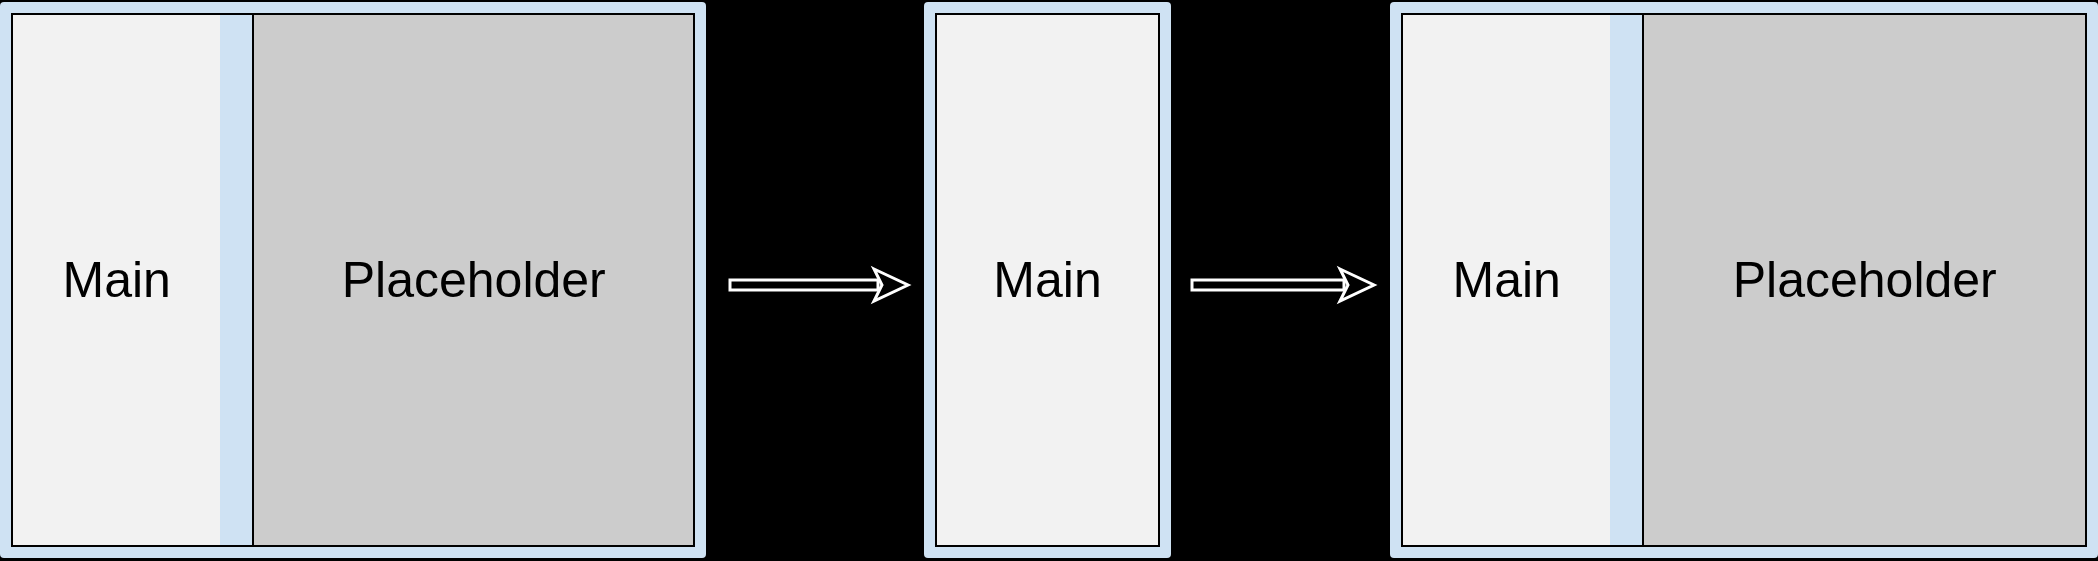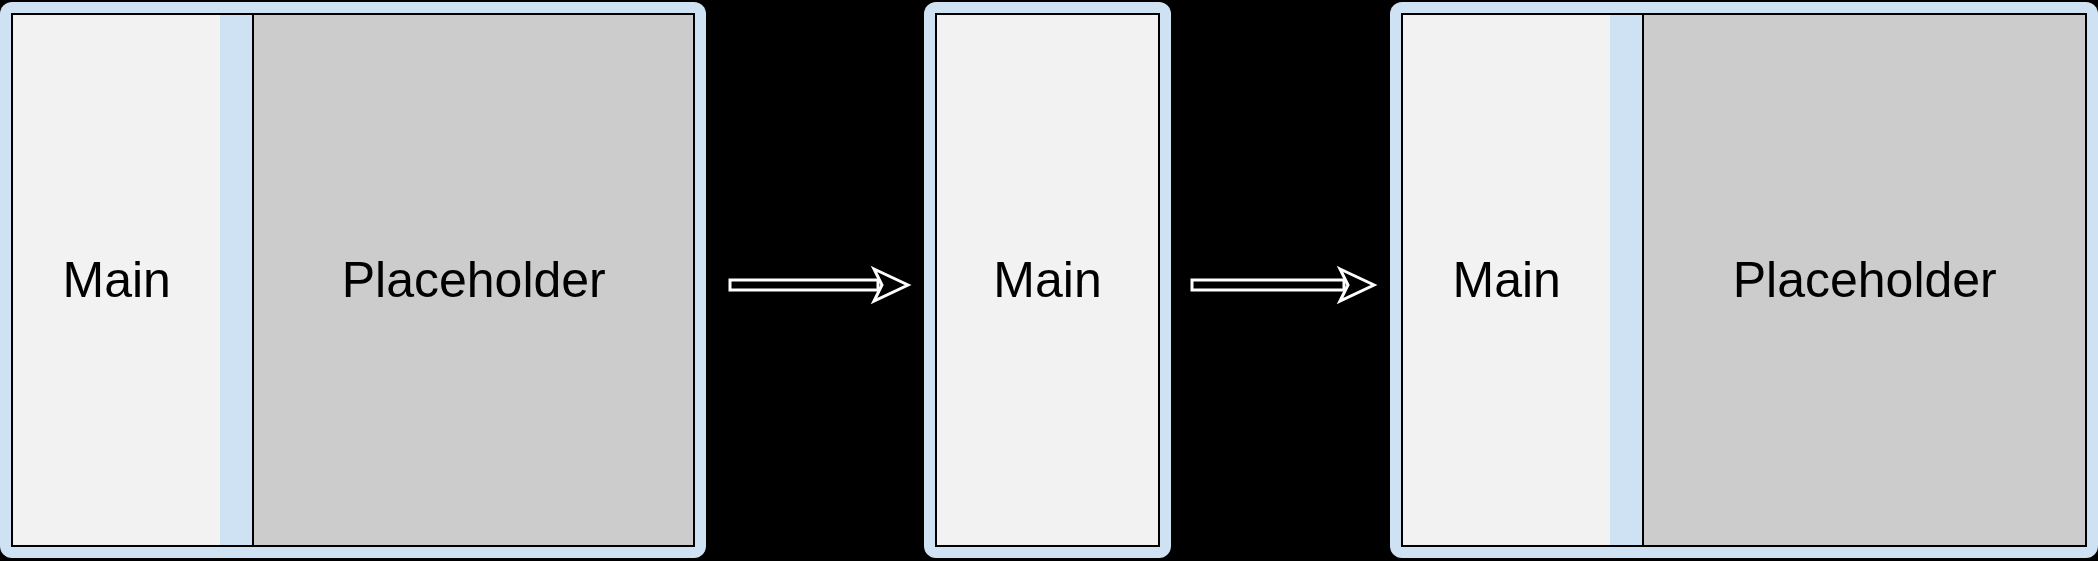--- a/index.html
+++ b/index.html
@@ -20,21 +20,21 @@
     width: 2098px;
     height: 561px;
     background: #000000;
   }
 
   
   .frame {
     position: absolute;
     box-sizing: border-box;
     background: #cfe2f3;          
-    border-radius: 12px;
+    border-radius: 4px;
     padding: 11px;
     box-shadow: 0 0 0 0 transparent;
   }
   .frame-inner {
     position: relative;
     box-sizing: border-box;
     width: 100%;
     height: 100%;
     border: 2px solid #000000;
     display: flex;

